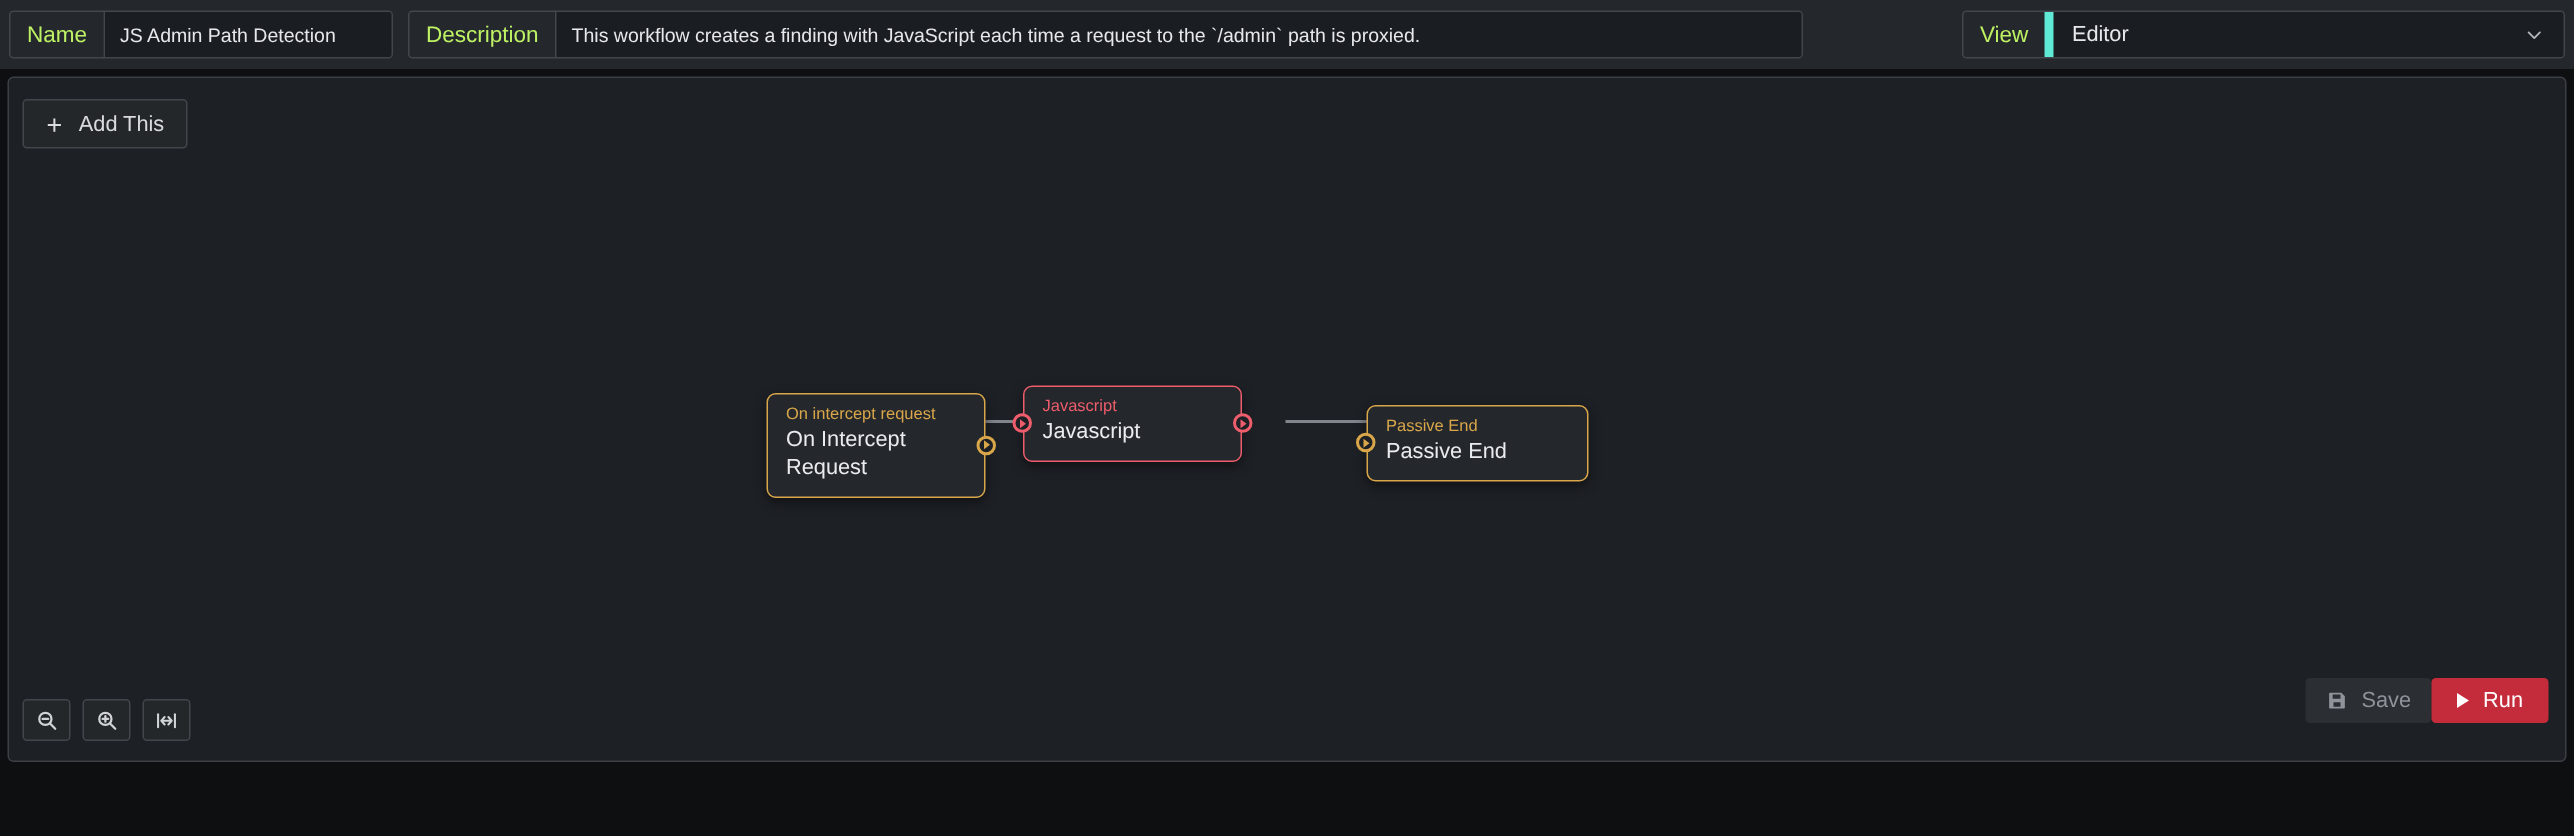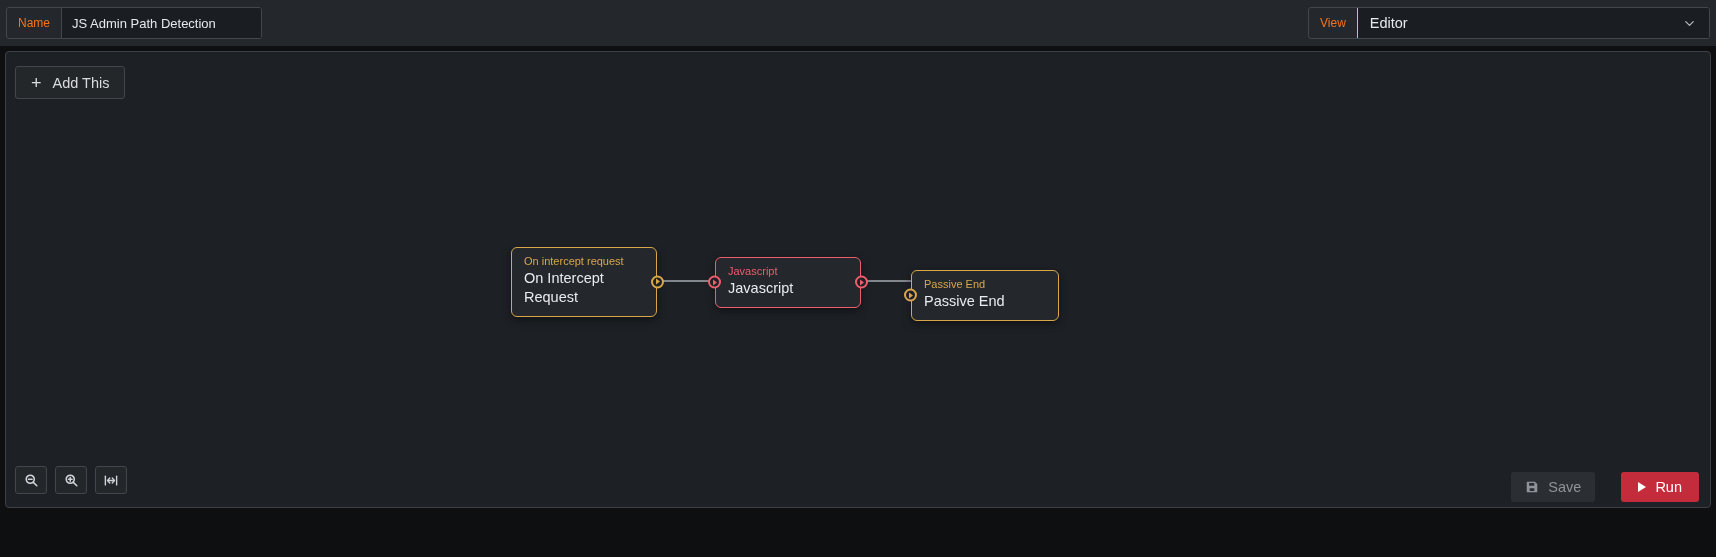--- a/index.html
+++ b/index.html
@@ -24,43 +24,43 @@
     border: 1px solid #42464d;
     border-radius: 3px;
     display: flex;
     align-items: stretch;
     overflow: hidden;
     background: #24272c;
   }
   .field-label {
     display: flex; align-items: center;
     padding: 0 11px;
-    font-size: 12px;
-    color: #f97316;
+    font-size: 15px;
+    color: #bef264;
     white-space: nowrap;
   }
   .field-input {
     background: #1a1d21;
     border: none;
     border-left: 1px solid #42464d;
     color: #e6e8eb;
     font-size: 13px;
     padding: 0 10px;
     outline: none;
     font-family: inherit;
     flex: 1;
     min-width: 0;
   }
   .group-name { width: 256px; }
   .group-desc { width: 930px; }
   .group-view { margin-left: auto; width: 402px; }
   .select {
     flex: 1;
     background: #1a1d21;
-    border-left: 1px solid #5eead4;
+    border-left: 6px solid #5eead4;
     display: flex;
     align-items: center;
     justify-content: space-between;
     padding: 0 12px;
     color: #e6e8eb;
     font-size: 14.5px;
     cursor: pointer;
   }
   .select svg { color: #b4b7bc; }
 
@@ -151,22 +151,22 @@
     padding: 0 7px;
     background: #24272a;
     border: 1px solid #42464d;
     border-radius: 3px;
     color: #d0d3d7;
     display: flex; align-items: center; justify-content: center;
     cursor: pointer;
   }
   .action-controls {
     position: absolute;
-    right: 11px; bottom: 5px;
-    display: flex; gap: 26px;
+    right: 11px; bottom: 25px;
+    display: flex; gap: 0;
   }
   .save-btn {
     height: 30px;
     padding: 0 14px;
     background: #2b2e33;
     border: none;
     border-radius: 3px;
     color: #8f939a;
     font-size: 14.5px;
     font-family: inherit;
@@ -197,20 +197,24 @@
 
 <div>
 
   <header class="topbar">
 
     <div class="field-group group-name">
       <span class="field-label">Name</span>
       <input class="field-input" type="text" value="JS Admin Path Detection" style="">
     </div>
 
+    <div class="field-group group-desc">
+      <span class="field-label">Description</span>
+      <input class="field-input" type="text" value="This workflow creates a finding with JavaScript each time a request to the `/admin` path is proxied." style="">
+    </div>
 
     <div class="field-group group-view">
       <span class="field-label">View</span>
       <div class="select">
         <span>Editor</span>
         <svg width="15" height="15" viewBox="0 0 24 24" fill="none" stroke="currentColor" stroke-width="2" stroke-linecap="round" stroke-linejoin="round">
             <polyline points="6 9 12 15 18 9"></polyline>
           </svg>
       </div>
     </div>
@@ -220,27 +224,27 @@
   <main class="canvas">
 
     <button class="add-node-btn">
       <span class="plus">+</span>
       <span>Add This</span>
     </button>
 
     <div class="edge" style="left:651px; top:228px; width:55px;"></div>
     <div class="edge" style="left:851px; top:228px; width:55px;"></div>
 
-    <div class="node" style="left: 505px; top: 195px; width: 146px; --node-color: #d9a74a;">
+    <div class="node" style="left: 505px; top: 210px; width: 146px; --node-color: #d9a74a;">
       <div class="node-type">On intercept request</div>
       <div class="node-title">On Intercept Request</div>
       <div class="port port-out"></div>
     </div>
 
-    <div class="node" style="left: 709px; top: 205px; width: 146px; --node-color: #ee5d6c;">
+    <div class="node" style="left: 676px; top: 205px; width: 146px; --node-color: #ee5d6c;">
       <div class="node-type">Javascript</div>
       <div class="node-title">Javascript</div>
       <div class="port port-in"></div>
       <div class="port port-out"></div>
     </div>
 
     <div class="node" style="left: 905px; top: 218px; width: 148px; --node-color: #d9a74a;">
       <div class="node-type">Passive End</div>
       <div class="node-title">Passive End</div>
       <div class="port port-in"></div>

